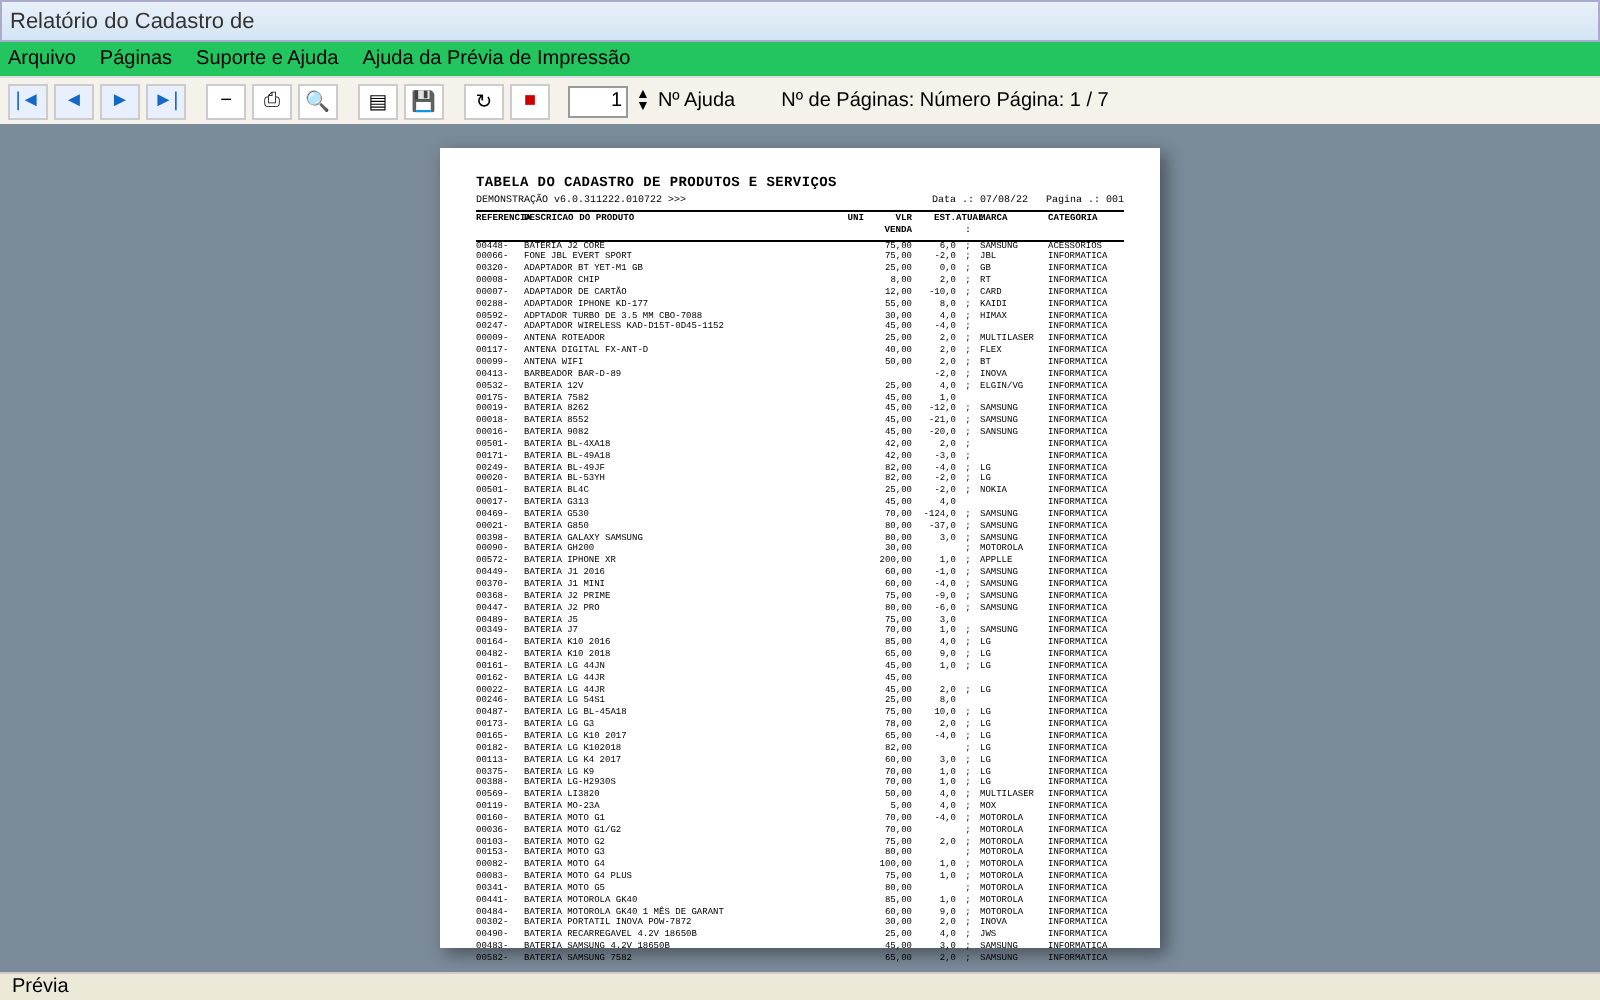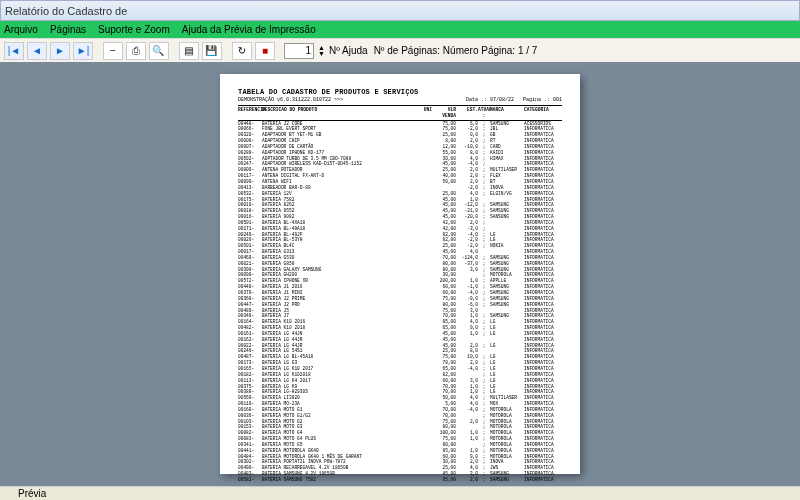--- a/index.html
+++ b/index.html
@@ -7,41 +7,41 @@
 .titlebar{height:21px;background:linear-gradient(to bottom,#e8f0f8,#d4e4f4);border:1px solid #aac;display:flex;align-items:center;padding:0 4px;font-size:11px;color:#333}
 .menubar{height:18px;background:#22c55e;display:flex;align-items:center;padding:0 4px;font-size:10px;gap:12px;border-bottom:1px solid #ddd}
 .menubar span{cursor:pointer}
 .toolbar{height:24px;background:#f4f2ea;display:flex;align-items:center;padding:0 4px;gap:3px;border-bottom:1px solid #ccc}
 .tbtn{width:20px;height:18px;border:1px solid #ccc;background:#fff;display:flex;align-items:center;justify-content:center;font-size:10px;cursor:pointer}
 .tbtn.nav{background:#e8f0ff;color:#1468c8}
 .tbtn.x{background:#fff;color:#c00;font-weight:bold}
 .sep{width:4px}
 .zoomgrp{display:flex;align-items:center;gap:4px;margin-left:6px;font-size:10px}
 .zoomin{width:30px;height:16px;border:1px solid #999;background:#fff;text-align:right;padding:0 2px;font-size:10px}
-.pgin{font-size:10px;margin-left:3px}
+.pgin{font-size:10px;margin-left:20px}
 .viewer{position:absolute;top:62px;left:0;right:0;bottom:14px;background:#7a8a99;overflow:auto;display:flex;justify-content:center;padding:12px 0}
 .page{width:360px;background:#fff;box-shadow:3px 3px 8px rgba(0,0,0,.4);padding:14px 18px;font-family:'Courier New',monospace;font-size:4.8px;color:#000;line-height:1.3}
 .rtitle{font-size:7px;font-weight:bold;margin-bottom:0;letter-spacing:.2px}
 .rhdr{display:flex;justify-content:space-between;font-size:5px;border-bottom:1px solid #000;padding-bottom:1px}
 .rcols{display:flex;border-bottom:1px solid #000;padding:1px 0;font-size:4.6px;font-weight:bold}
 .c-ref{width:24px}.c-desc{flex:1}.c-uni{width:16px;text-align:right}.c-vlr{width:24px;text-align:right}.c-est{width:22px;text-align:right}.c-at{width:12px;text-align:center}.c-marca{width:34px}.c-cat{width:38px}
 .row{display:flex;font-size:4.5px}
-.status{position:absolute;bottom:0;left:0;right:0;height:14px;background:#ece9d8;border-top:1px solid #ccc;font-size:10px;padding:0 18px;display:flex;align-items:center}
+.status{position:absolute;bottom:0;left:0;right:0;height:14px;background:#ece9d8;border-top:1px solid #ccc;font-size:10px;padding:0 6px;display:flex;align-items:center}
 </style>
 </head>
 <body>
 
 <div class="titlebar">
     <span>Relatório do Cadastro de</span>
   </div>
 
 <div class="menubar">
 <span>Arquivo</span>
 <span>Páginas</span>
-<span>Suporte e Zoom</span>
+<span>Suporte e Ajuda</span>
 <span>Ajuda da Prévia de Impressão</span>
 </div>
 
 <div class="toolbar">
 <div class="tbtn nav">|◄</div>
 <div class="tbtn nav">◄</div>
 <div class="tbtn nav">►</div>
 <div class="tbtn nav">►|</div>
 <div class="sep"></div>
 <div class="tbtn">−</div>

